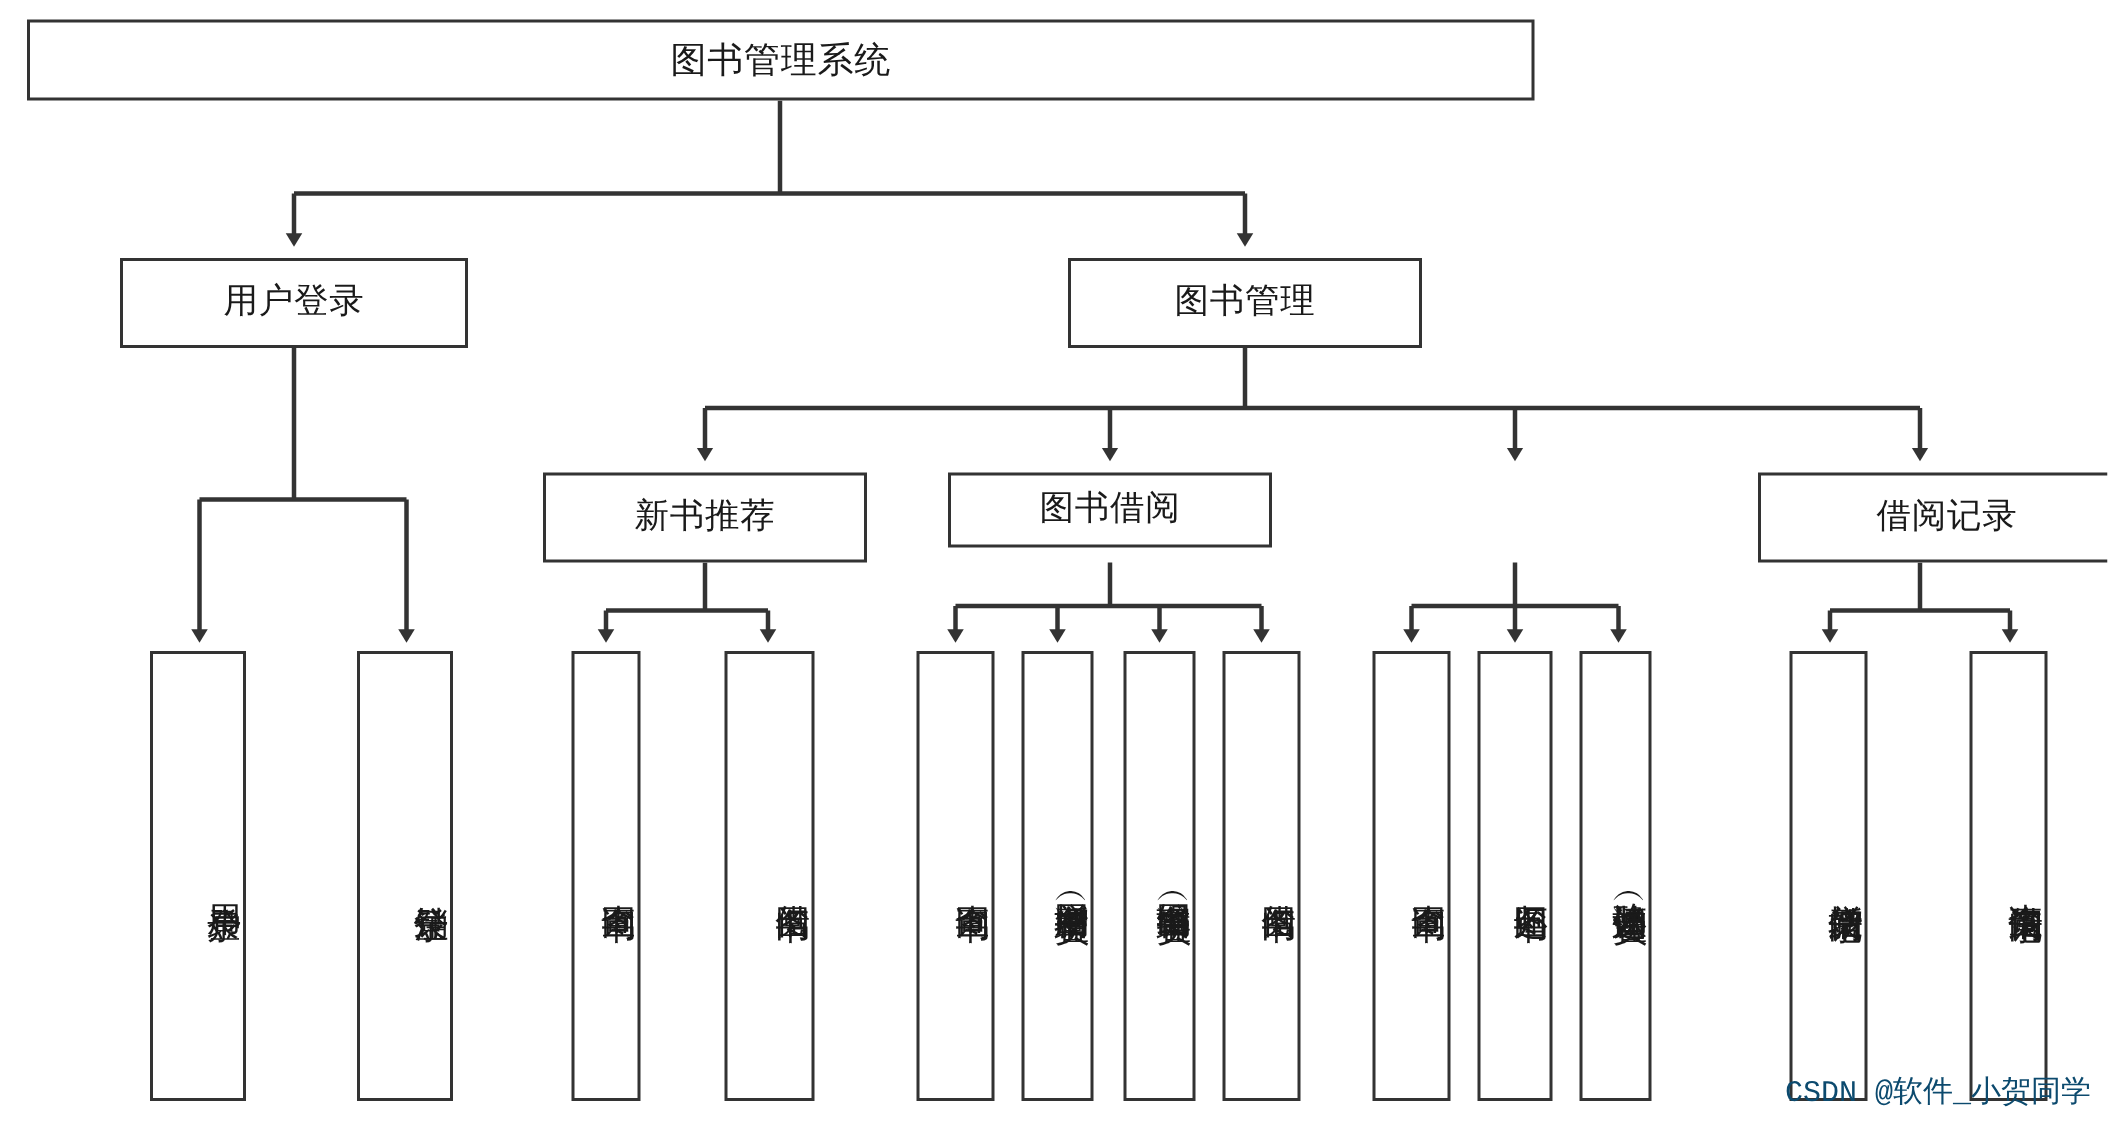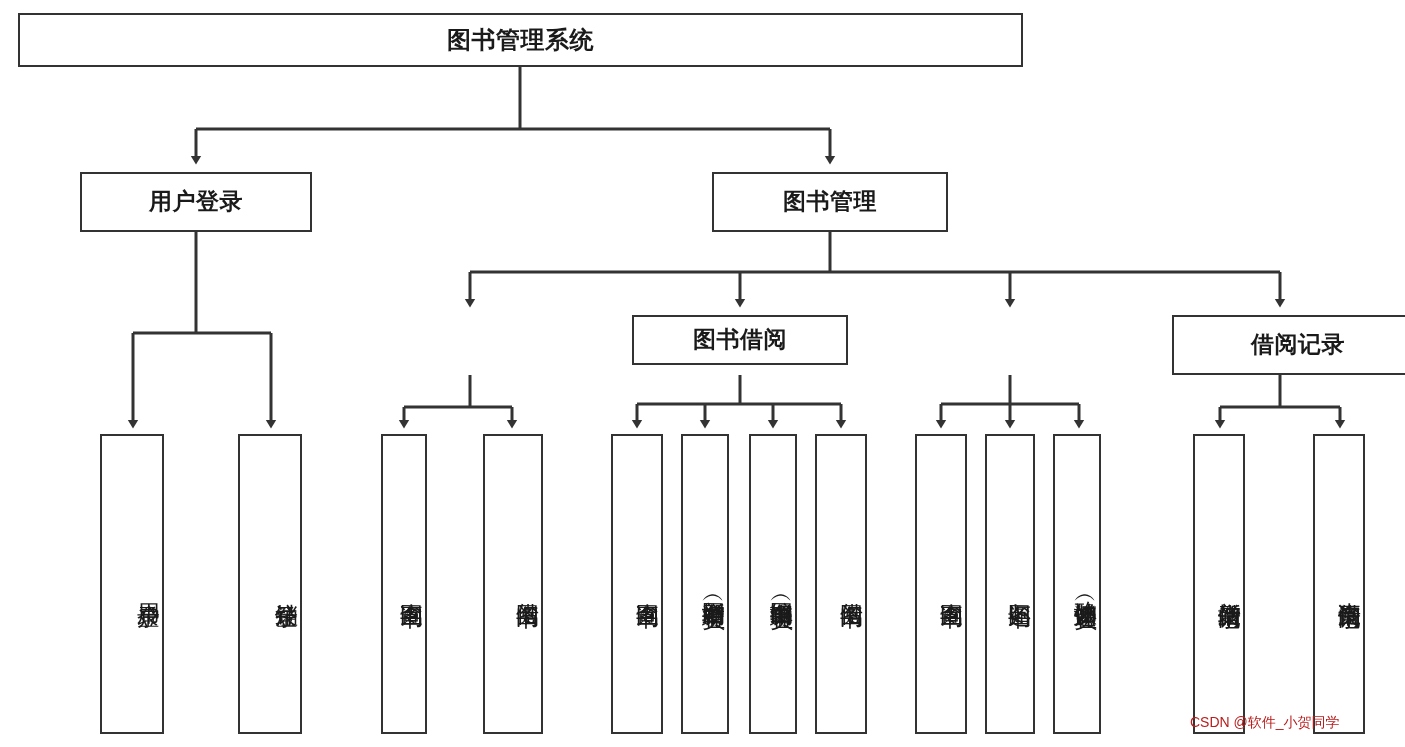--- a/index.html
+++ b/index.html
@@ -35,44 +35,43 @@
     justify-content: center;
     color: #1a1a1a;
     line-height: 1.18;
     z-index: 2;
   }
   .node.horiz {
     font-size: 23px;
     text-align: center;
     white-space: nowrap;
     letter-spacing: 0.5px;
-    font-weight: bold;
   }
   .node.vert {
     writing-mode: vertical-rl;
     text-orientation: upright;
     font-size: 23px;
     letter-spacing: 1px;
     align-items: flex-start;
     justify-content: center;
     padding-top: 6px;
   }
   .node.vert.tall-text {
     align-items: flex-start;
   }
   .node.root {
     font-size: 24px;
   }
   #watermark {
     position: absolute;
-    font-size: 14px;
-    color: #b91c1c;
+    font-size: 20px;
+    color: #0c4a6e;
     white-space: nowrap;
     z-index: 5;
-    font-family: Liberation Sans, sans-serif;
+    font-family: Liberation Mono, monospace;
   }
 </style>
 </head>
 <body>
 
 <div id="canvas">
 
   <svg id="edges" viewBox="0 0 1405 747">
     <defs>
       <marker id="arrow" markerWidth="12" markerHeight="12" refX="4.5" refY="6" orient="auto" markerUnits="userSpaceOnUse">
@@ -122,20 +121,21 @@
       <path d="M1340,407 L1340,424" marker-end="url(#arrow)"></path>
     </g>
   </svg>
 
   <div class="node horiz root" style="left:18px; top:13px; width:1005px; height:54px;">图书管理系统</div>
 
   <div class="node horiz" style="left:80px; top:172px; width:232px; height:60px;">用户登录</div>
 
   <div class="node horiz" style="left:712px; top:172px; width:236px; height:60px;">图书管理</div>
 
+  <div class="node horiz" style="left:362px; top:315px; width:216px; height:60px;">新书推荐</div>
 
   <div class="node horiz" style="left:632px; top:315px; width:216px; height:50px;">图书借阅</div>
 
 
   <div class="node horiz" style="left:1172px; top:315px; width:252px; height:60px;">借阅记录</div>
 
   <div class="node vert" style="left:100px; top:434px; width:64px; height:300px;">用户登录</div>
 
   <div class="node vert" style="left:238px; top:434px; width:64px; height:300px;">注销登录</div>
 

